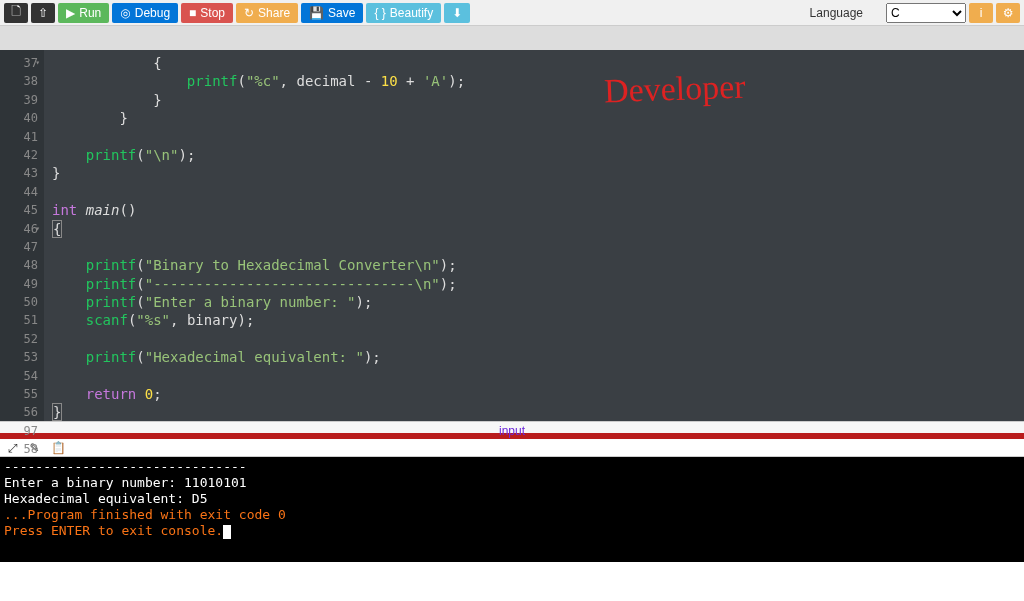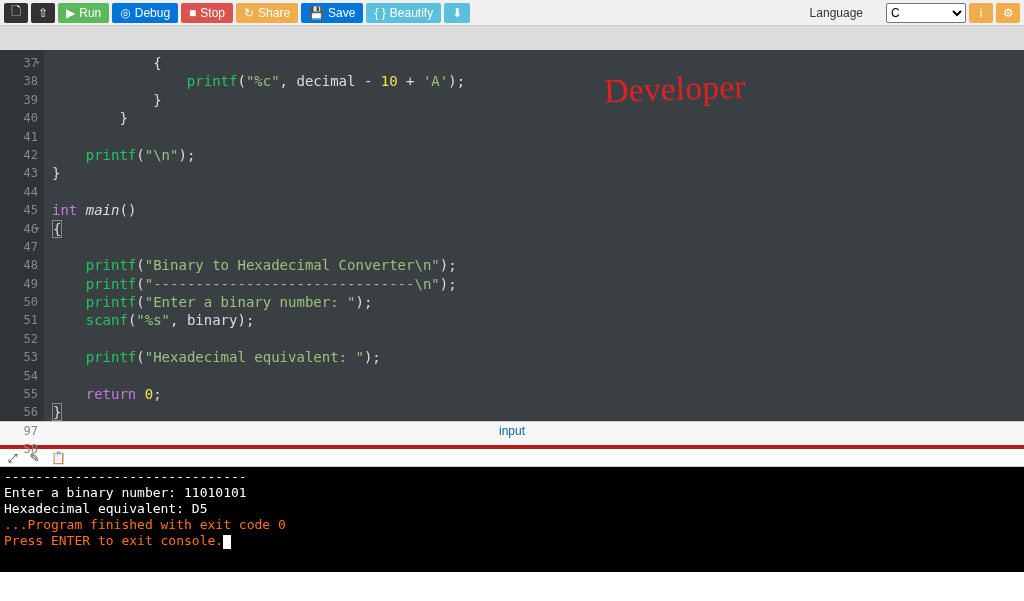--- a/index.html
+++ b/index.html
@@ -29,21 +29,21 @@
 .code { flex: 1; padding: 4px 0 0 8px; color: #ddd; position: relative; }
 .codeline { height: 18.4px; line-height: 18.4px; white-space: pre; }
 .k-red { color: #22c55e; }
 .k-green { color: #98c379; }
 .k-num { color: #fde047; }
 .k-type { color: #c678dd; }
 .k-plain { color: #ddd; font-style: italic; }
 .paren-hl { border: 1px solid #888; }
 .devnote { position: absolute; top: 20px; left: 560px; font-family: cursive; color: #d22; font-size: 34px; transform: rotate(-2deg); }
 
-.input-bar { height: 28px; background: #f7f7f7; border-top: 1px solid #ccc; border-bottom: 4px solid #b91c1c; text-align: center; font-size: 12px; color: #0369a1; line-height: 18px; }
+.input-bar { height: 18px; background: #f7f7f7; border-top: 1px solid #ccc; border-bottom: 6px solid #b91c1c; text-align: center; font-size: 12px; color: #6d28d9; line-height: 18px; }
 .ctrl-bar { height: 18px; background: #fff; display: flex; gap: 12px; padding: 0 8px; align-items: center; border-bottom: 1px solid #ccc; }
 .ctrl-bar span { font-size: 12px; color: #333; cursor: pointer; }
 
 .console { height: 105px; background: #000; font-family: 'Consolas', monospace; font-size: 13px; color: #fff; padding: 2px 4px; }
 .console .line { line-height: 16px; white-space: pre; }
 .console .gr { color: #f97316; }
 .console .cur { background: #fff; display: inline-block; width: 8px; height: 14px; vertical-align: middle; }
 </style>
 </head>
 <body>

